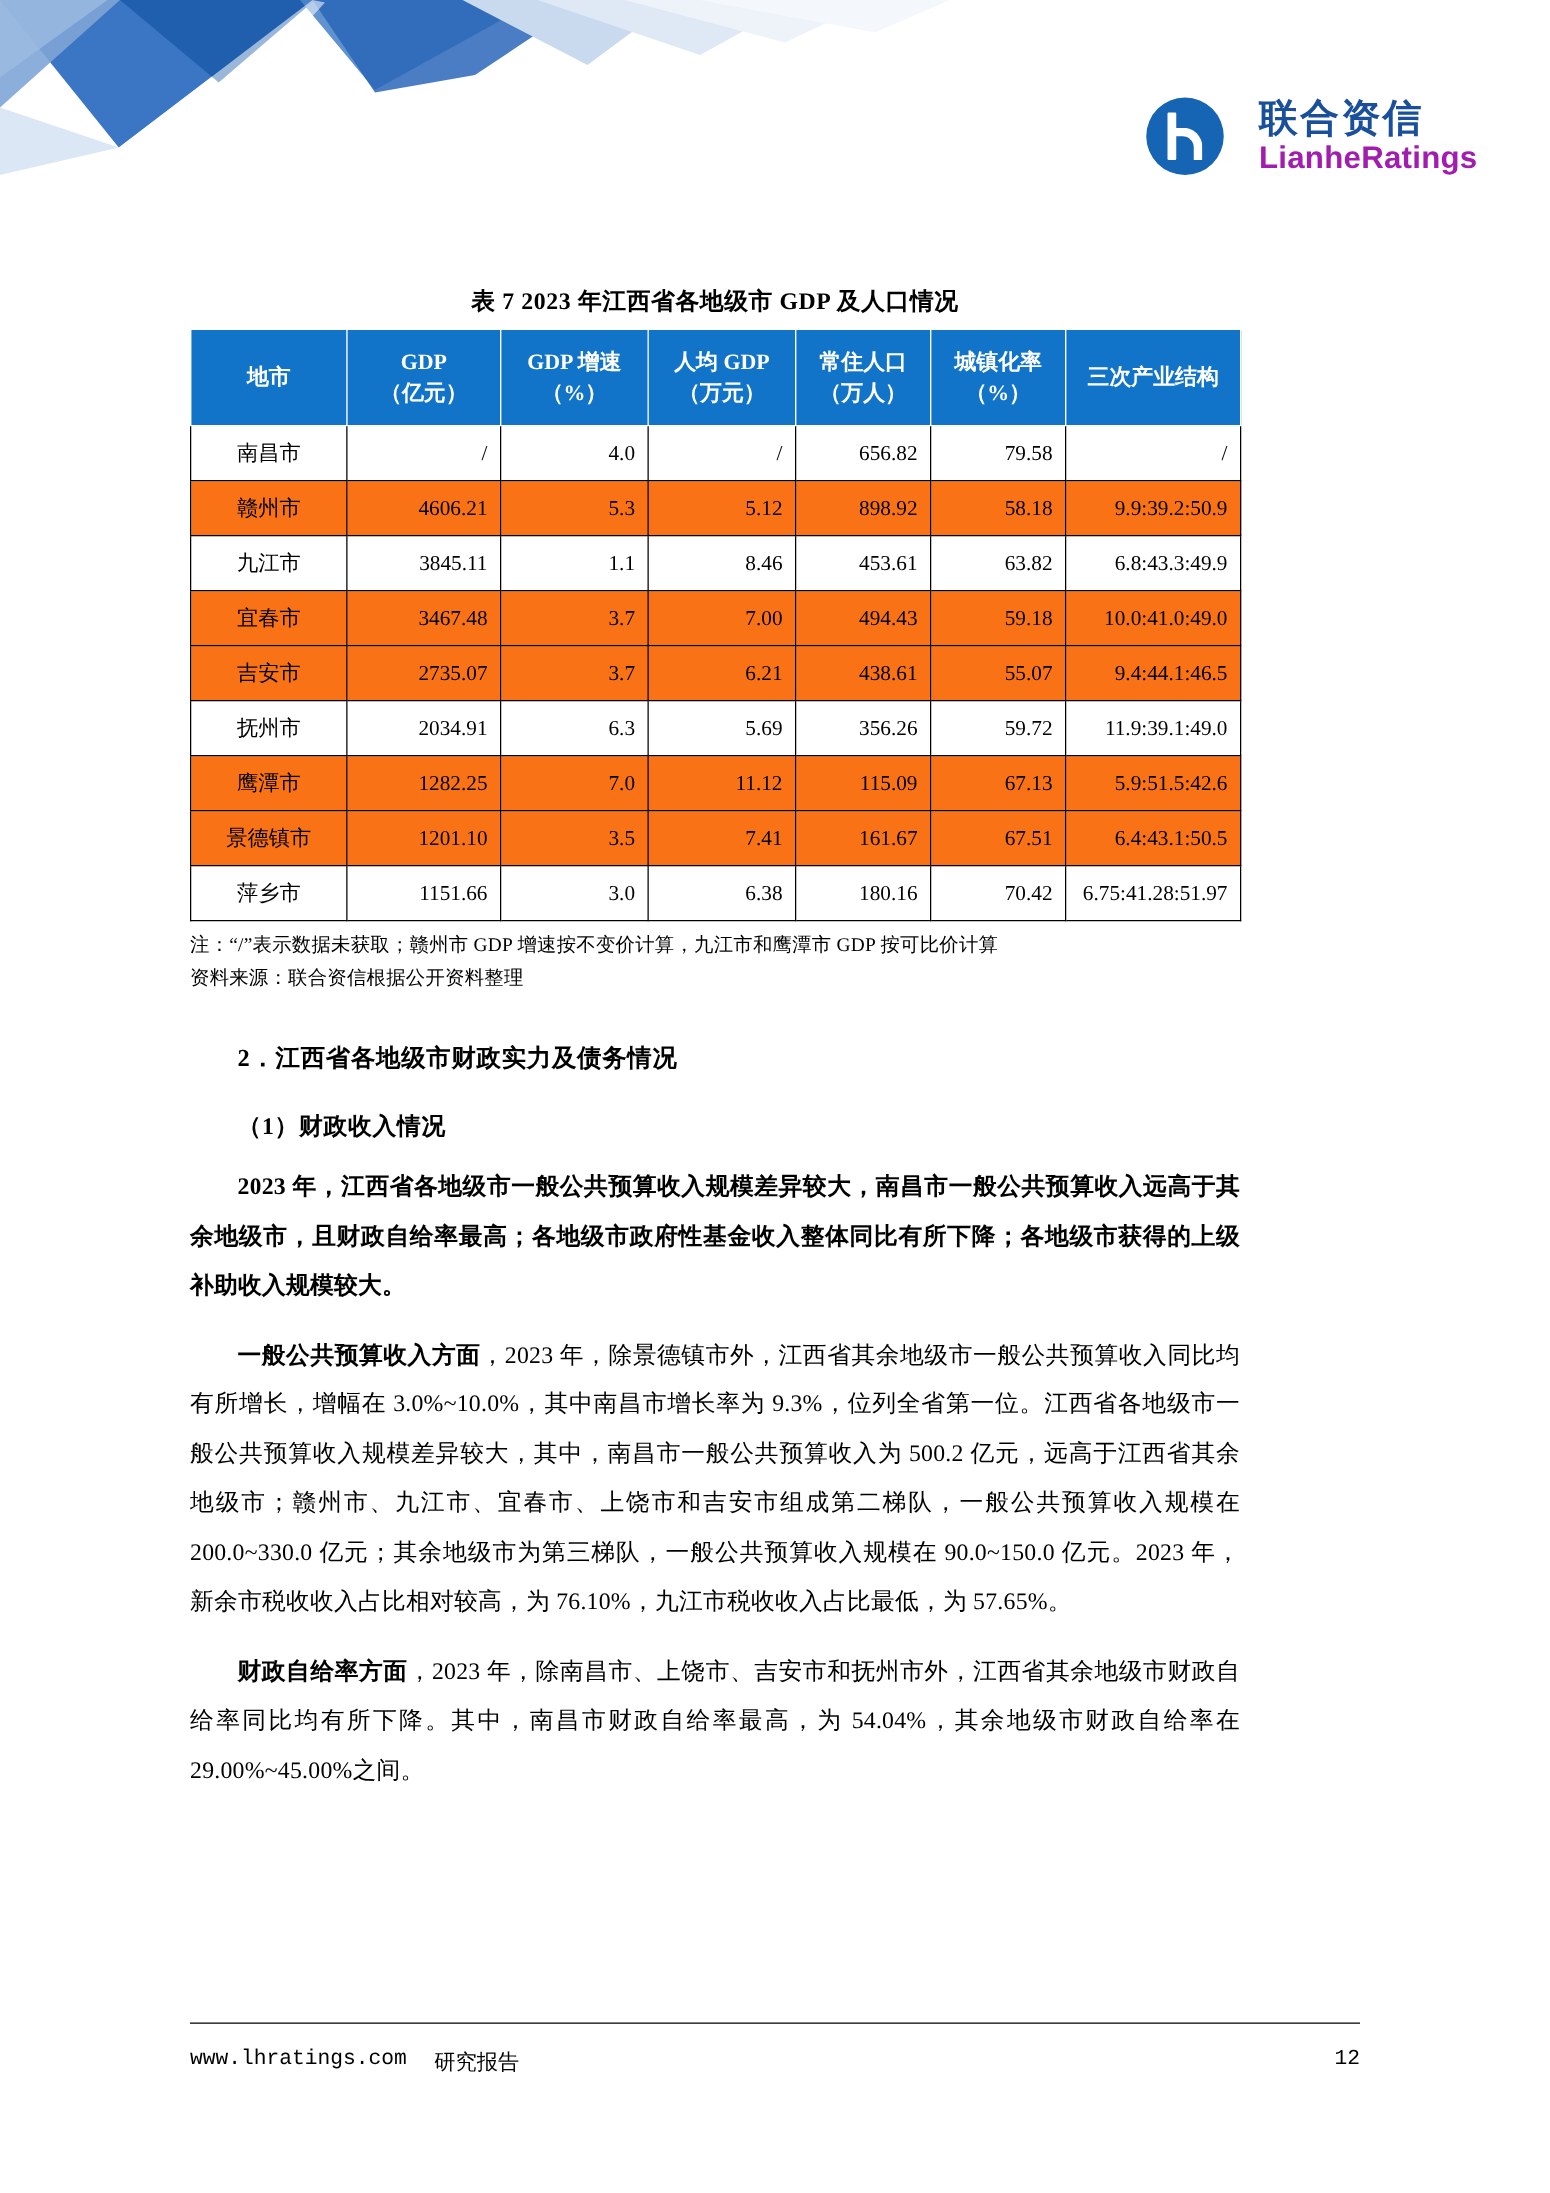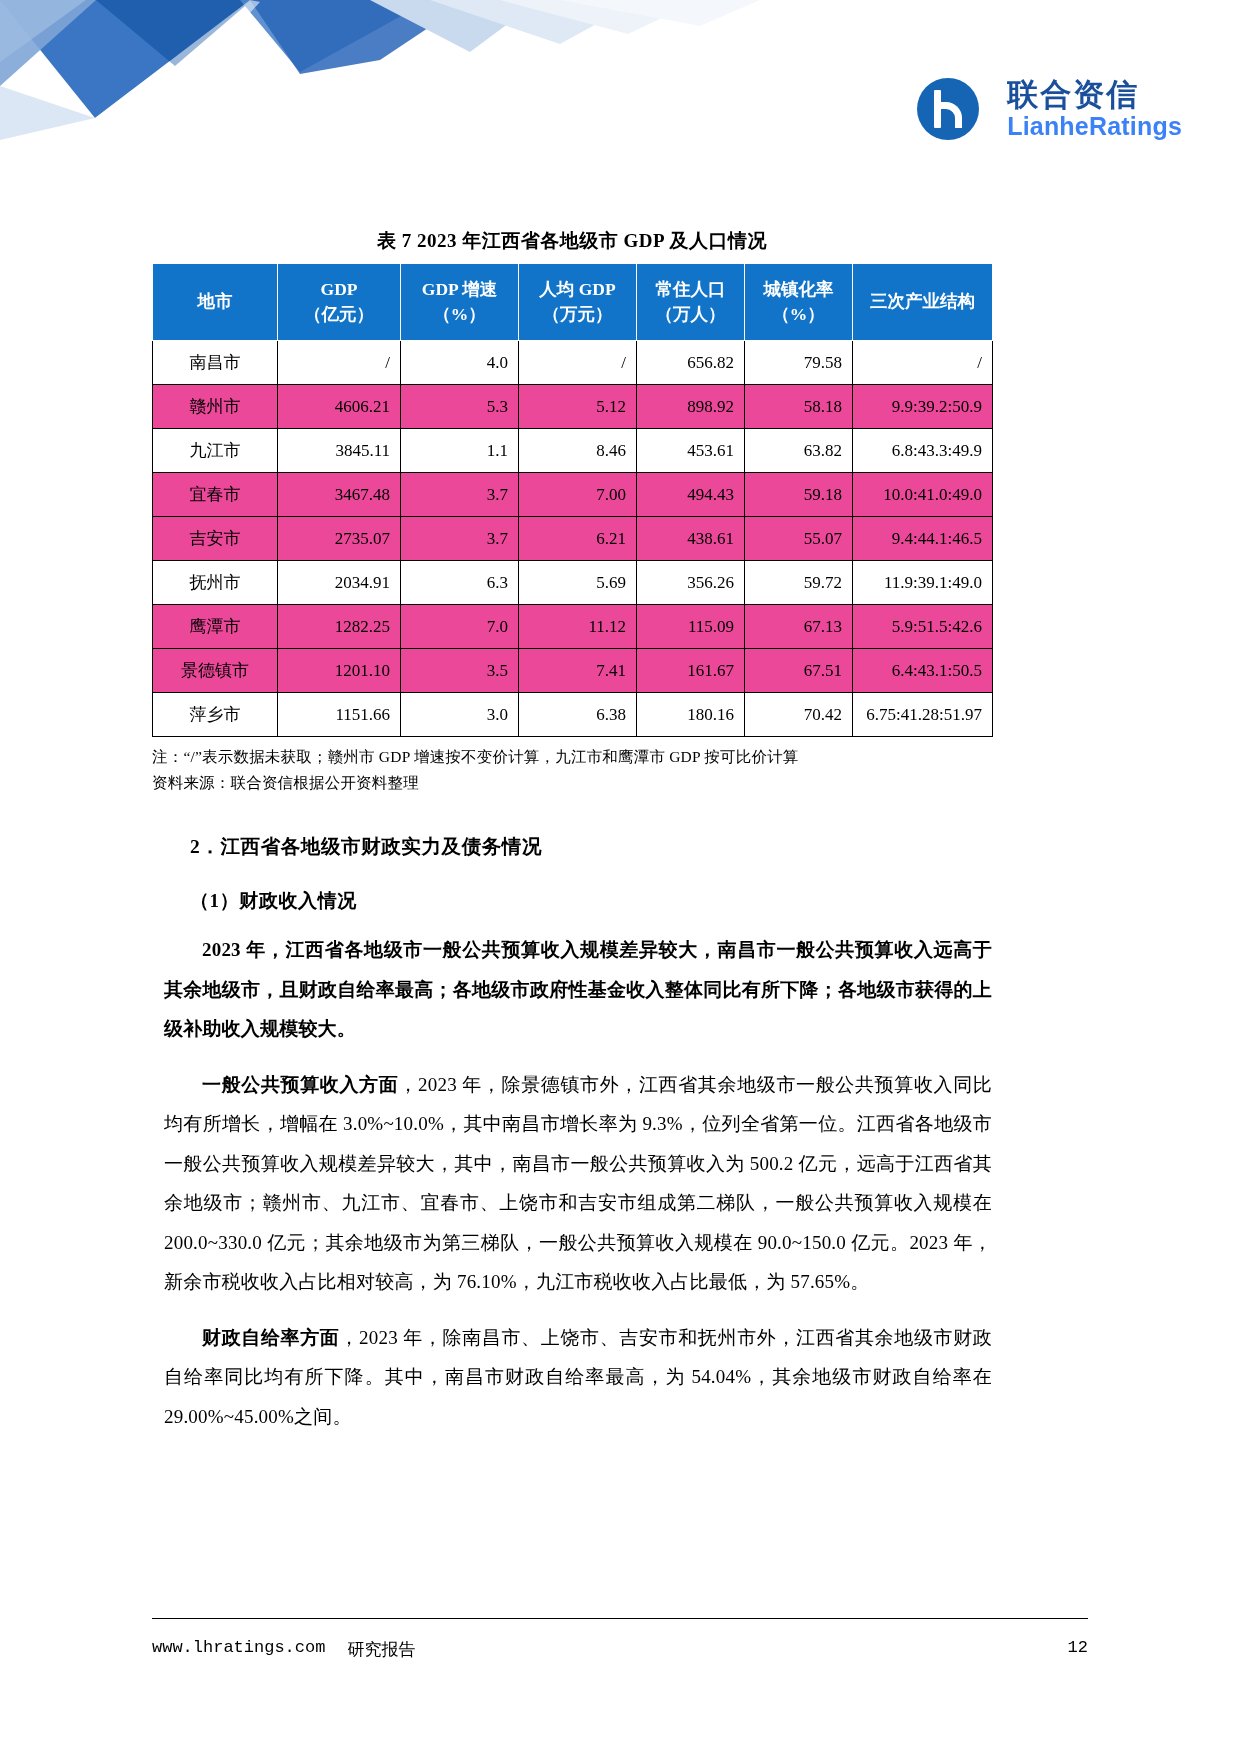--- a/index.html
+++ b/index.html
@@ -68,21 +68,21 @@
     font-size: 31px;
     font-weight: bold;
     color: #1a4f9c;
     letter-spacing: 2px;
     display: block;
   }
   .logo-en {
     font-family: "Liberation Sans", "DejaVu Sans", sans-serif;
     font-size: 25px;
     font-weight: bold;
-    color: #3b82f6;
+    color: #a21caf;
     letter-spacing: 0.2px;
     display: block;
     margin-top: 4px;
   }
   .content {
     position: absolute;
     left: 152px;
     top: 228px;
     width: 840px;
   }
@@ -118,21 +118,21 @@
     border: 1px solid #000000;
     padding: 9px 10px;
     height: 25px;
     text-align: right;
     font-size: 17px;
   }
   table.gdp td.city {
     text-align: center;
   }
   table.gdp tr.alt td {
-    background: #ec4899;
+    background: #f97316;
   }
   table.gdp tr.norm td {
     background: #ffffff;
   }
 
   .notes {
     margin-top: 7px;
     font-size: 15.5px;
     line-height: 1.65;
     letter-spacing: 0.2px;
@@ -147,21 +147,21 @@
   .h3 {
     font-size: 19px;
     font-weight: bold;
     margin: 28px 0 0 38px;
     letter-spacing: 0.6px;
   }
 
   p.body {
     font-size: 19px;
     line-height: 2.08;
-    margin: 16px 0 0 12px;
+    margin: 16px 0 0 0;
     text-align: justify;
     text-justify: inter-ideograph;
     letter-spacing: 0.2px;
   }
   p.body.indent { text-indent: 38px; }
   p.body b { font-weight: bold; }
 
   
   .footer-rule {
     position: absolute;

